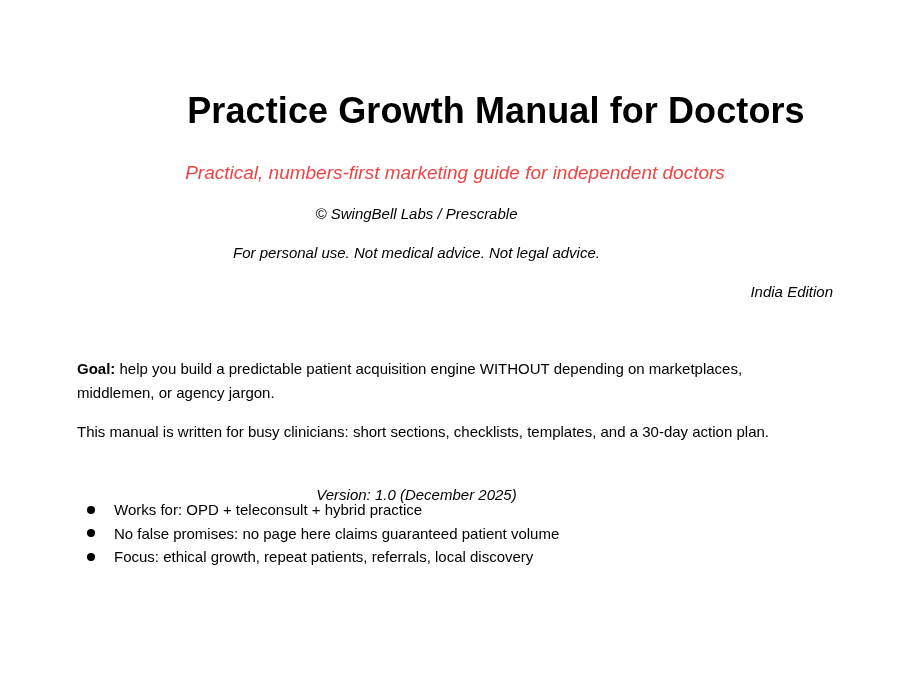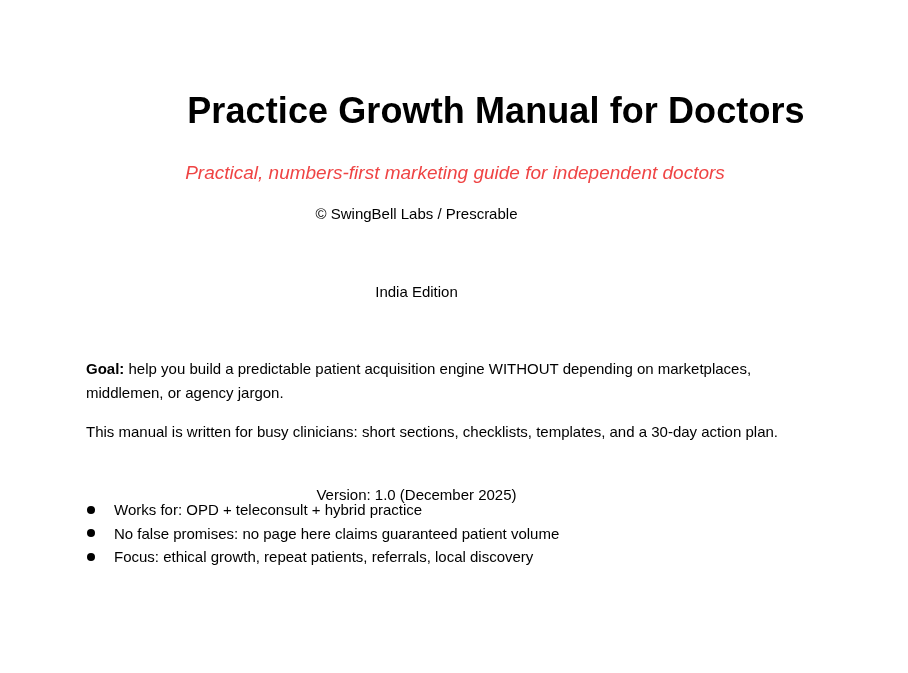--- a/index.html
+++ b/index.html
@@ -43,24 +43,25 @@
       line-height: 24px;
       margin: 1px;
     }
     .centerline {
       position: absolute;
       left: 0; width: 833px;
       text-align: center;
       font-size: 15px;
       line-height: 20px;
       margin: 0;
+      font-style: italic;
     }
     .para {
       position: absolute;
-      left: 86px;
+      left: 77px;
       width: 720px;
       font-size: 15px;
       line-height: 24px;
       margin: 0;
     }
     .para b { font-weight: bold; }
     .bullets {
       position: absolute;
       left: 86px;
       top: 498px;
@@ -85,21 +86,22 @@
     }
   </style>
 </head>
 <body>
 
 <div class="page">
   <h1 class="title">Practice Growth Manual for Doctors</h1>
   <p class="subtitle">Practical, numbers-first marketing guide for independent doctors</p>
 
   <p class="centerline" style="top:204px;">© SwingBell Labs / Prescrable</p>
-  <p class="centerline" style="top:282px;">India Edition</p>
+  <p class="centerline" style="top:243px;">For personal use. Not medical advice. Not legal advice.</p>
+  <p class="centerline" style="top:282px;text-align:right;">India Edition</p>
 
   <p class="para" style="top:357px;"><b>Goal:</b><span> help you build a predictable patient acquisition engine WITHOUT depending on marketplaces, middlemen, or agency jargon.</span></p>
 
   <p class="para" style="top:420px;">This manual is written for busy clinicians: short sections, checklists, templates, and a 30-day action plan.</p>
 
   <p class="centerline" style="top:461px;margin-top:24px;">Version: 1.0 (December 2025)</p>
 
   <ul class="bullets">
     <li>
       <span class="bullet-dot"></span>

